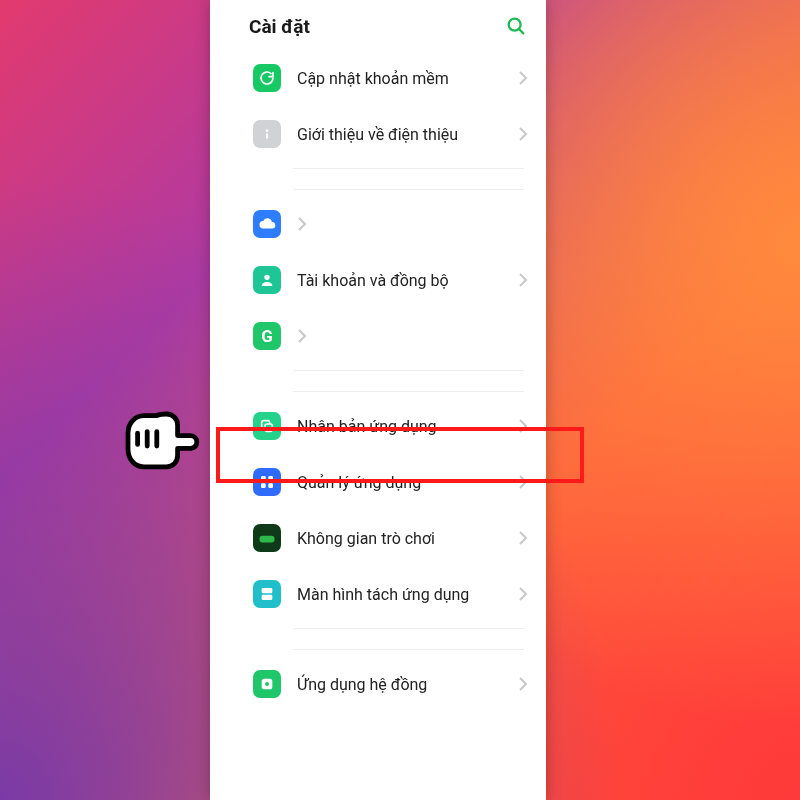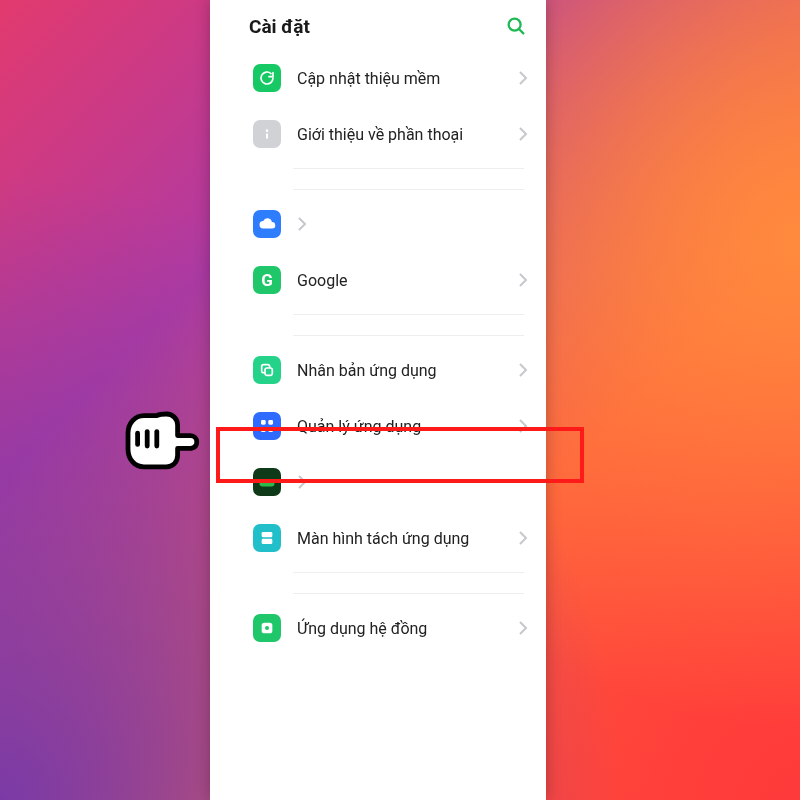--- a/index.html
+++ b/index.html
@@ -139,36 +139,36 @@
 
   <div class="content">
 
     <div class="row">
       <div class="icon-box ic-green">
         <svg width="16" height="16" viewBox="0 0 24 24" fill="none" stroke="#fff" stroke-width="2.5" stroke-linecap="round">
             <path d="M21 12a9 9 0 1 1-3-6.7"></path>
             <polyline points="21 4 21 10 15 10"></polyline>
           </svg>
       </div>
-      <div class="label">Cập nhật thiệu mềm</div>
+      <div class="label">Cập nhật khoản mềm</div>
       <div class="chevron">
         <svg width="10" height="16" viewBox="0 0 10 16" fill="none" stroke="currentColor" stroke-width="2">
             <polyline points="2,2 8,8 2,14"></polyline>
           </svg>
       </div>
     </div>
 
     <div class="row">
       <div class="icon-box ic-gray">
         <svg width="16" height="16" viewBox="0 0 24 24" fill="#fff">
             <circle cx="12" cy="7" r="2"></circle>
             <rect x="10.5" y="11" width="3" height="8" rx="1.5"></rect>
           </svg>
       </div>
-      <div class="label">Giới thiệu về phần thoại</div>
+      <div class="label">Giới thiệu về điện thiệu</div>
       <div class="chevron">
         <svg width="10" height="16" viewBox="0 0 10 16" fill="none" stroke="currentColor" stroke-width="2">
             <polyline points="2,2 8,8 2,14"></polyline>
           </svg>
       </div>
     </div>
 
     <div class="section-gap"></div>
 
     <div class="row">
@@ -177,24 +177,37 @@
             <path d="M19 18H7a5 5 0 0 1 0-10 6 6 0 0 1 11.5 1.5A3.5 3.5 0 0 1 19 18z"></path>
           </svg>
       </div>
       <div class="chevron">
         <svg width="10" height="16" viewBox="0 0 10 16" fill="none" stroke="currentColor" stroke-width="2">
             <polyline points="2,2 8,8 2,14"></polyline>
           </svg>
       </div>
     </div>
 
+    <div class="row">
+      <div class="icon-box ic-teal">
+        <svg width="16" height="16" viewBox="0 0 24 24" fill="#fff">
+            <circle cx="12" cy="8" r="4"></circle>
+            <path d="M4 21c0-4 4-6 8-6s8 2 8 6"></path>
+          </svg>
+      </div>
+      <div class="label">Tài khoản và đồng bộ</div>
+      <div class="chevron">
+        <svg width="10" height="16" viewBox="0 0 10 16" fill="none" stroke="currentColor" stroke-width="2">
+            <polyline points="2,2 8,8 2,14"></polyline>
+          </svg>
+      </div>
+    </div>
 
     <div class="row">
       <div class="icon-box ic-google" style="font-weight:700;font-size:17px;">G</div>
-      <div class="label">Google</div>
       <div class="chevron">
         <svg width="10" height="16" viewBox="0 0 10 16" fill="none" stroke="currentColor" stroke-width="2">
             <polyline points="2,2 8,8 2,14"></polyline>
           </svg>
       </div>
     </div>
 
     <div class="section-gap"></div>
 
     <div class="row">
@@ -228,20 +241,21 @@
           </svg>
       </div>
     </div>
 
     <div class="row">
       <div class="icon-box ic-game">
         <svg width="18" height="18" viewBox="0 0 24 24" fill="#2fb84a">
             <path d="M6 9h12a4 4 0 0 1 4 4v1a4 4 0 0 1-4 4H6a4 4 0 0 1-4-4v-1a4 4 0 0 1 4-4z"></path>
           </svg>
       </div>
+      <div class="label">Không gian trò chơi</div>
       <div class="chevron">
         <svg width="10" height="16" viewBox="0 0 10 16" fill="none" stroke="currentColor" stroke-width="2">
             <polyline points="2,2 8,8 2,14"></polyline>
           </svg>
       </div>
     </div>
 
     <div class="row">
       <div class="icon-box ic-split">
         <svg width="16" height="16" viewBox="0 0 24 24" fill="#fff">

